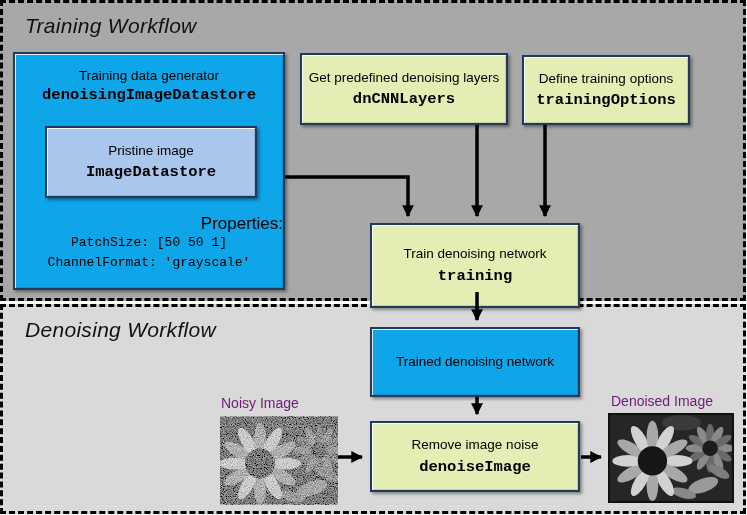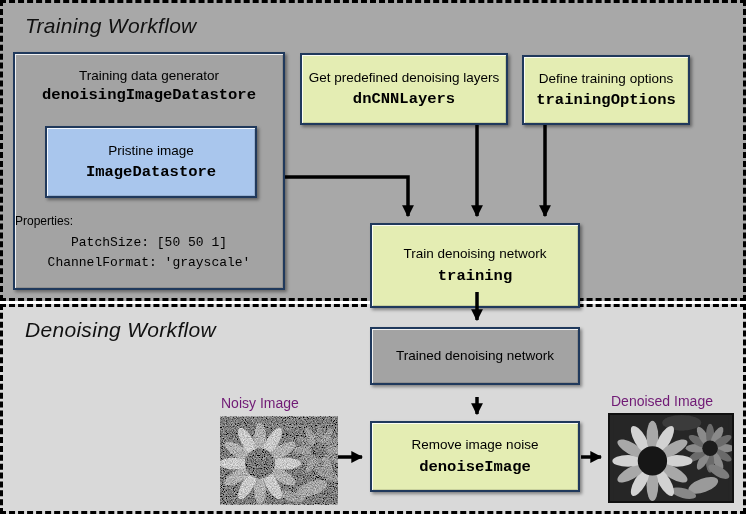--- a/index.html
+++ b/index.html
@@ -8,39 +8,39 @@
 
   .section{position:absolute;box-sizing:border-box;border:3px dashed #000;}
   #sec-training{left:0;top:0;width:746px;height:301px;background:#a8a8a8;}
   #sec-denoising{left:0;top:304px;width:746px;height:210px;background:#d9d9d9;}
   .sec-title{position:absolute;left:22px;top:11px;font-style:italic;font-size:21px;color:#111;letter-spacing:.3px;}
 
   .box{position:absolute;box-sizing:border-box;border:2px solid #20395c;
        box-shadow:inset 1px 1px 0 rgba(255,255,255,.85), inset -1px -1px 0 rgba(0,0,0,.12), 2px 2px 3px rgba(0,0,0,.4);
        display:flex;flex-direction:column;align-items:center;justify-content:center;text-align:center;}
   .green{background:#e4edb3;}
-  .blue{background:#a3a3a3;}
+  .blue{background:#0ea5e9;}
   .blue2{background:#a9c6ed;}
   .lbl{font-size:13.5px;line-height:1.15;}
   .code{font-family:"Liberation Mono","DejaVu Sans Mono",monospace;font-weight:700;font-size:15.5px;margin-top:5px;white-space:nowrap;}
 
   
   #b-datastore{left:13px;top:52px;width:272px;height:238px;display:block;}
   #b-datastore .ds-label{position:absolute;top:14px;left:0;width:100%;text-align:center;font-size:13.5px;}
   #b-datastore .ds-code{position:absolute;top:32px;left:0;width:100%;text-align:center;font-family:"Liberation Mono","DejaVu Sans Mono",monospace;font-weight:700;font-size:15.5px;}
   #b-imds{left:30px;top:72px;width:212px;height:72px;}
-  #b-datastore .props-title{position:absolute;top:160px;left:0;width:100%;text-align:left;font-size:12px;}
+  #b-datastore .props-title{position:absolute;top:160px;left:0;width:100%;text-align:right;font-size:17px;}
   .prop{position:absolute;left:0;width:100%;text-align:center;font-family:"Liberation Mono","DejaVu Sans Mono",monospace;font-size:13px;white-space:nowrap;}
   #prop1{top:181px;}
   #prop2{top:201px;}
 
   #b-dncnn{left:300px;top:53px;width:208px;height:72px;}
   #b-topts{left:522px;top:55px;width:168px;height:70px;}
   #b-trainnet{left:370px;top:223px;width:210px;height:85px;}
-  #b-trained{left:370px;top:327px;width:210px;height:58px;}
+  #b-trained{left:370px;top:327px;width:210px;height:70px;}
   #b-denoise{left:370px;top:421px;width:210px;height:71px;}
 
   .img-label{position:absolute;font-size:14px;color:#701a75;}
   #lbl-noisy{left:221px;top:395px;}
   #lbl-denoised{left:611px;top:393px;}
 
   .photo{position:absolute;display:block;}
   #ph-noisy{left:220px;top:416px;width:118px;height:89px;}
   #ph-denoised{left:608px;top:413px;width:126px;height:90px;border:2px solid #101010;box-sizing:border-box;background:#262626;}
 

